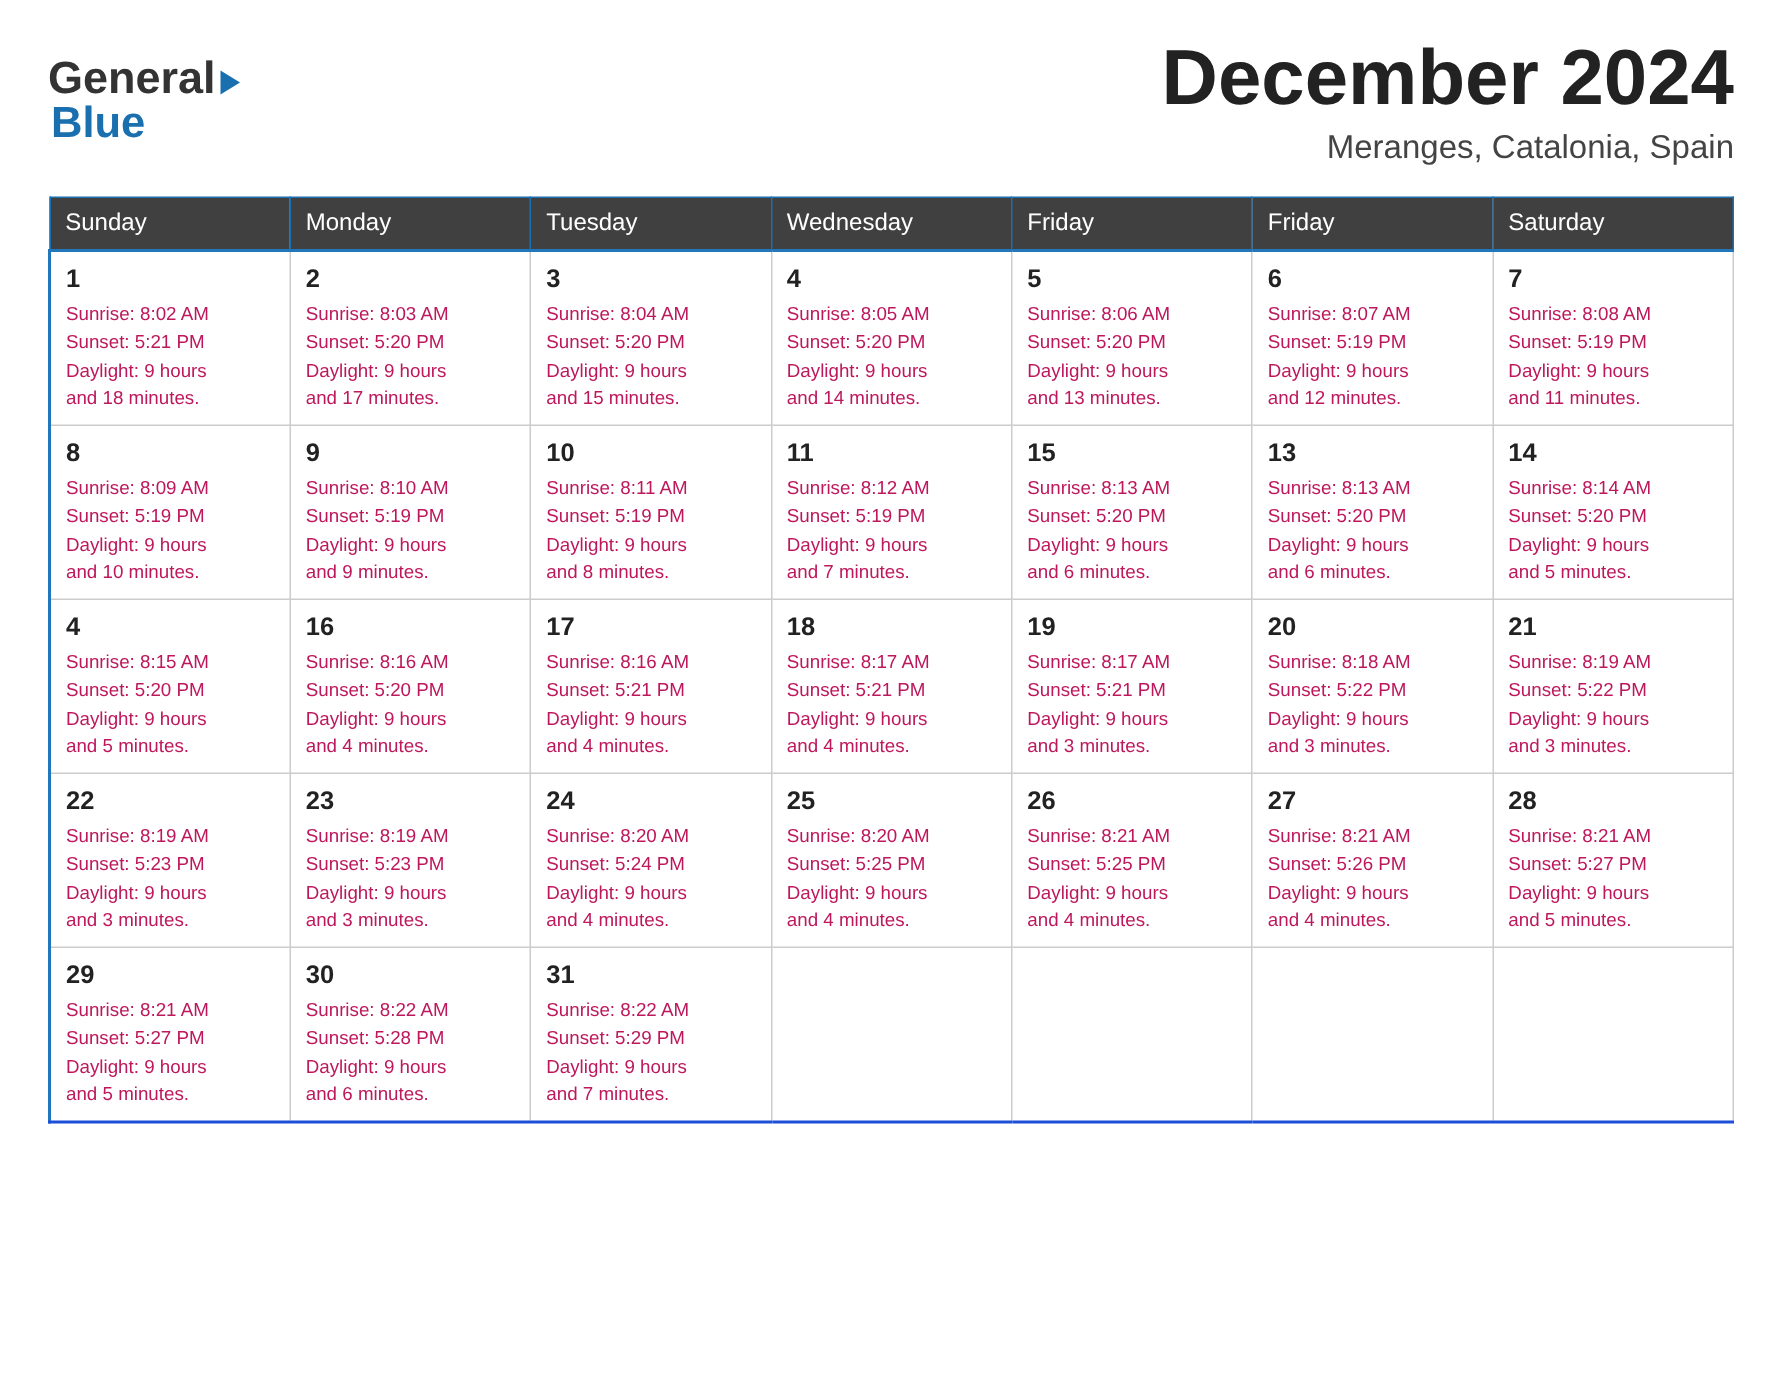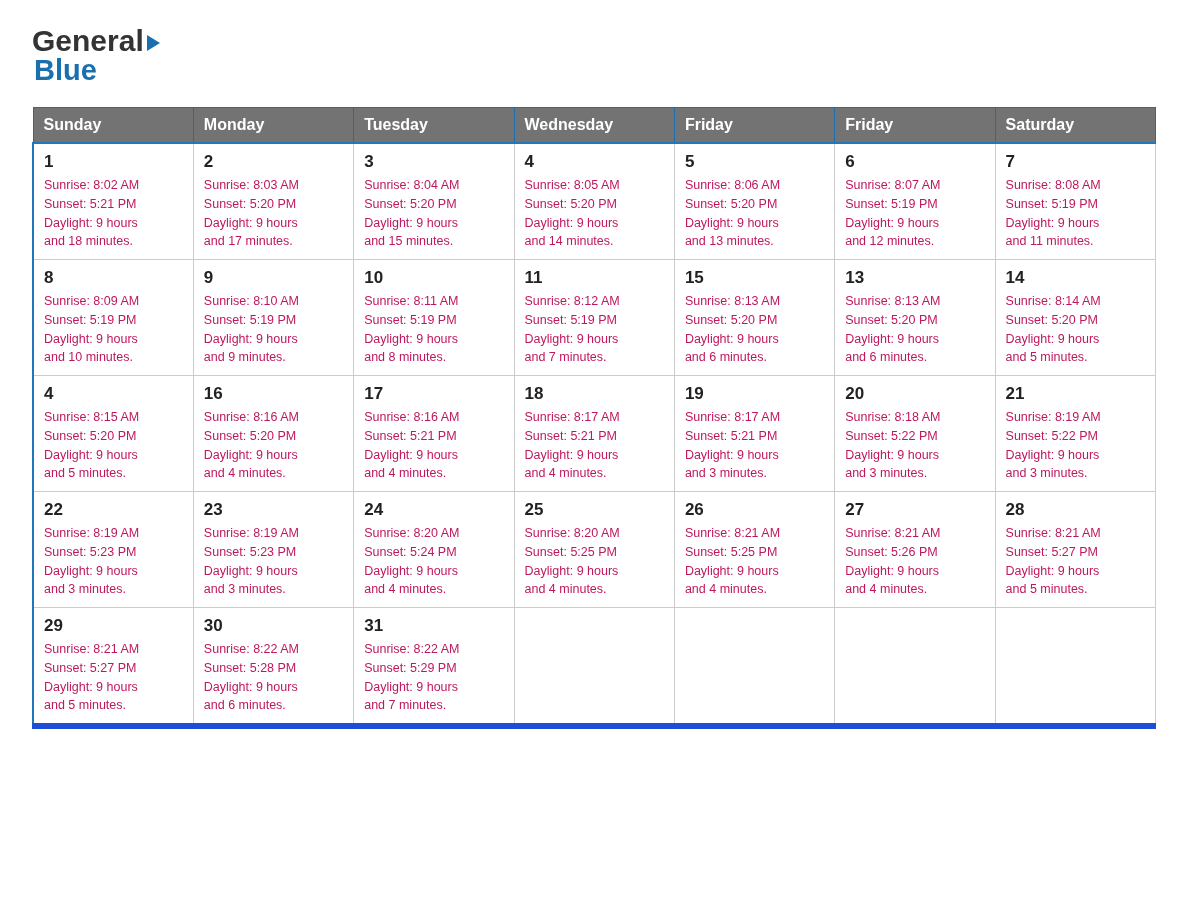--- a/index.html
+++ b/index.html
@@ -34,24 +34,24 @@
       font-size: 22px;
       color: #444;
       margin-top: 4px;
     }
     table {
       width: 100%;
       border-collapse: collapse;
       table-layout: fixed;
     }
     thead th {
-      background-color: #737373;
+      background-color: #404040;
       color: #fff;
       font-size: 16px;
-      font-weight: bold;
+      font-weight: normal;
       padding: 8px 10px;
       text-align: left;
       border: 1px solid #1a6faf;
     }
     tbody td {
       vertical-align: top;
       border: 1px solid #ccc;
       padding: 8px 10px;
       font-size: 13px;
       color: #222;
@@ -71,21 +71,21 @@
     tbody tr td:first-child {
       border-left: 2px solid #2277bb;
     }
     tbody tr:first-child td {
       border-top: 2px solid #2277bb;
     }
     tbody tr td {
       border-bottom: 1px solid #ccc;
     }
     tbody tr:last-child td {
-      border-bottom: 6px solid #1d4ed8;
+      border-bottom: 2px solid #1d4ed8;
     }
     .empty-cell {
       background: #fff;
     }
     .logo-wrapper {
       display: flex;
       align-items: center;
     }
   </style>
 </head>
@@ -93,20 +93,22 @@
 
 <div class="header-row">
   <div class="logo">
     <div class="logo-wrapper">
       <span style="font-size:30px;font-weight:bold;color:#333;font-family:Arial,sans-serif;">General</span>
       <span style="display:inline-block;width:0;height:0;border-left:13px solid #1a6faf;border-top:8px solid transparent;border-bottom:8px solid transparent;margin-left:3px;margin-top:4px;"></span>
     </div>
     <div style="font-size:29px;font-weight:bold;color:#1a6faf;margin-top:-4px;padding-left:2px;">Blue</div>
   </div>
   <div class="title-block">
+    <div class="calendar-title">December 2024</div>
+    <div class="calendar-subtitle">Meranges, Catalonia, Spain</div>
   </div>
 </div>
 
 <table>
   <thead>
     <tr>
       <th>Sunday</th>
       <th>Monday</th>
       <th>Tuesday</th>
       <th>Wednesday</th>

